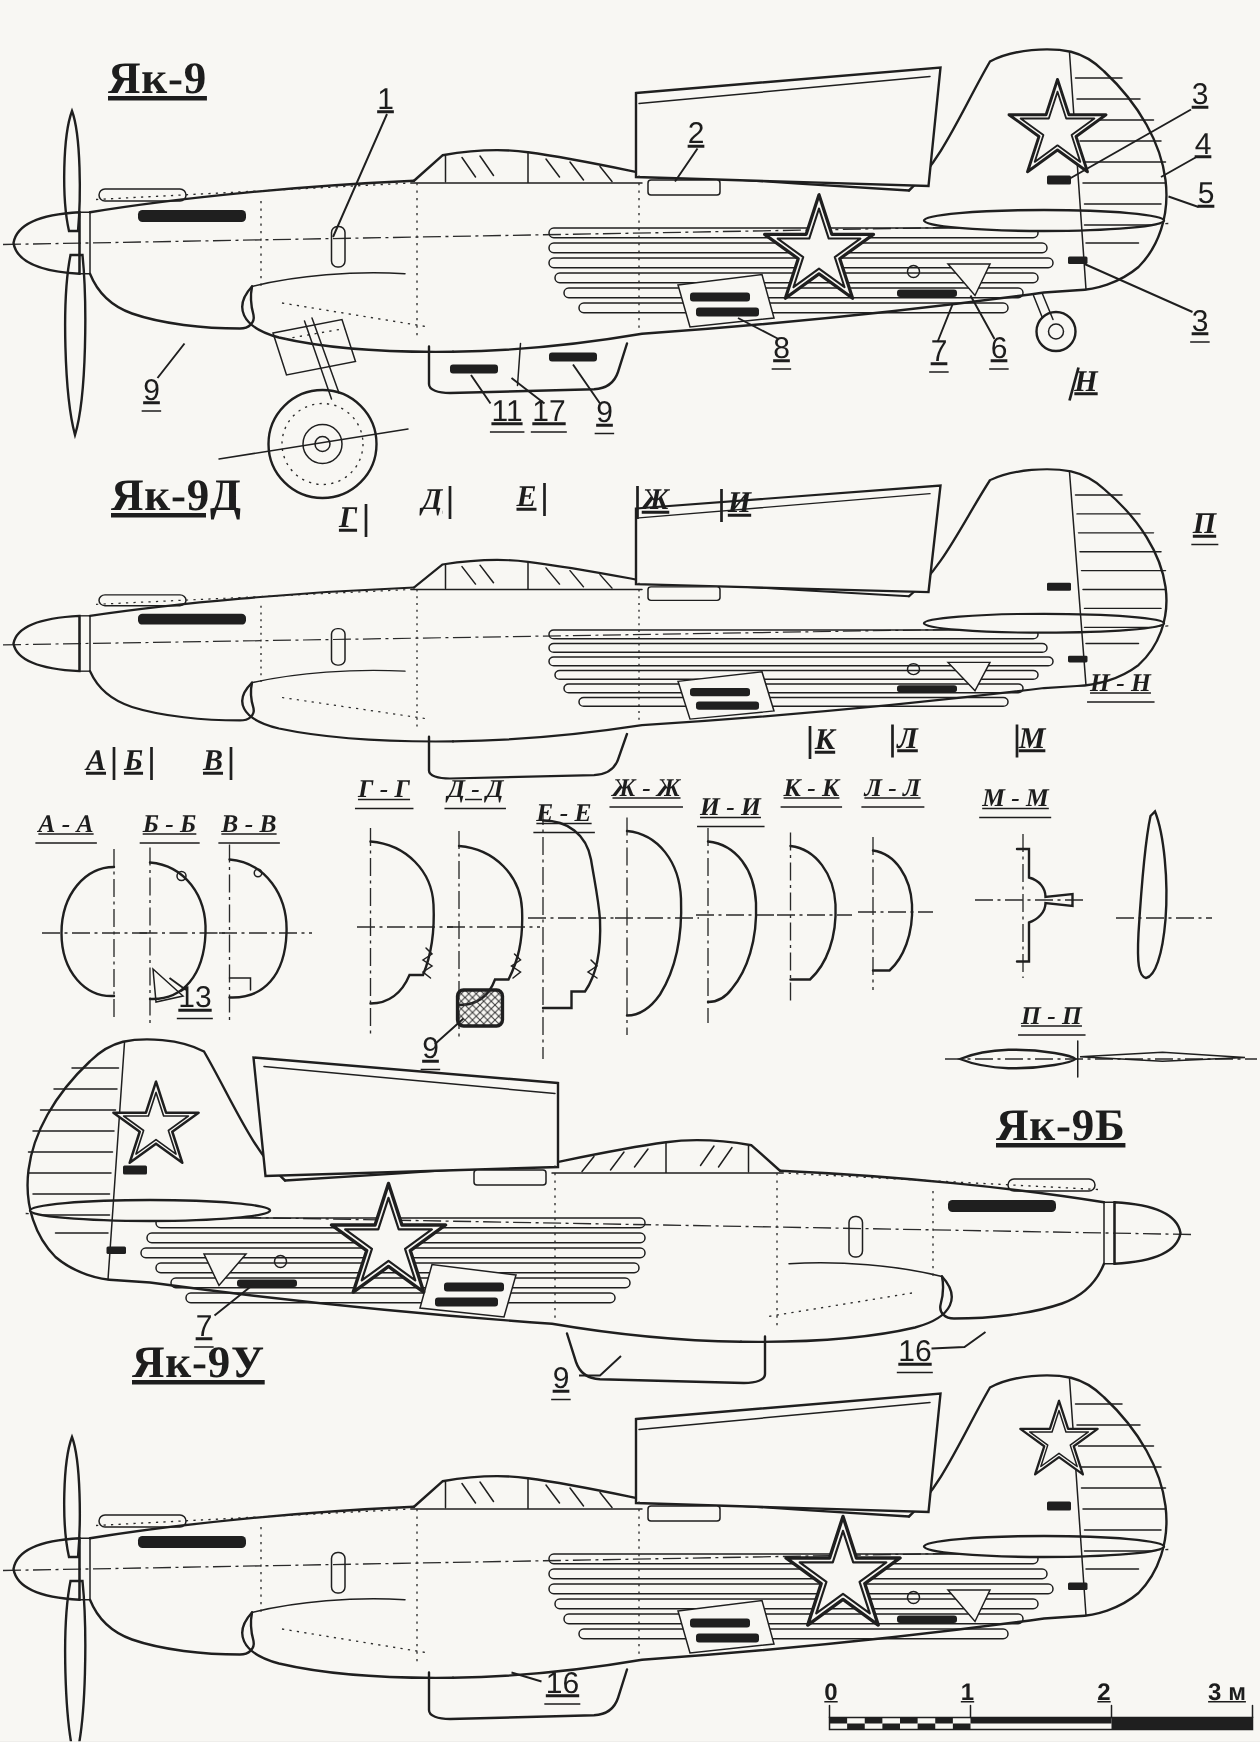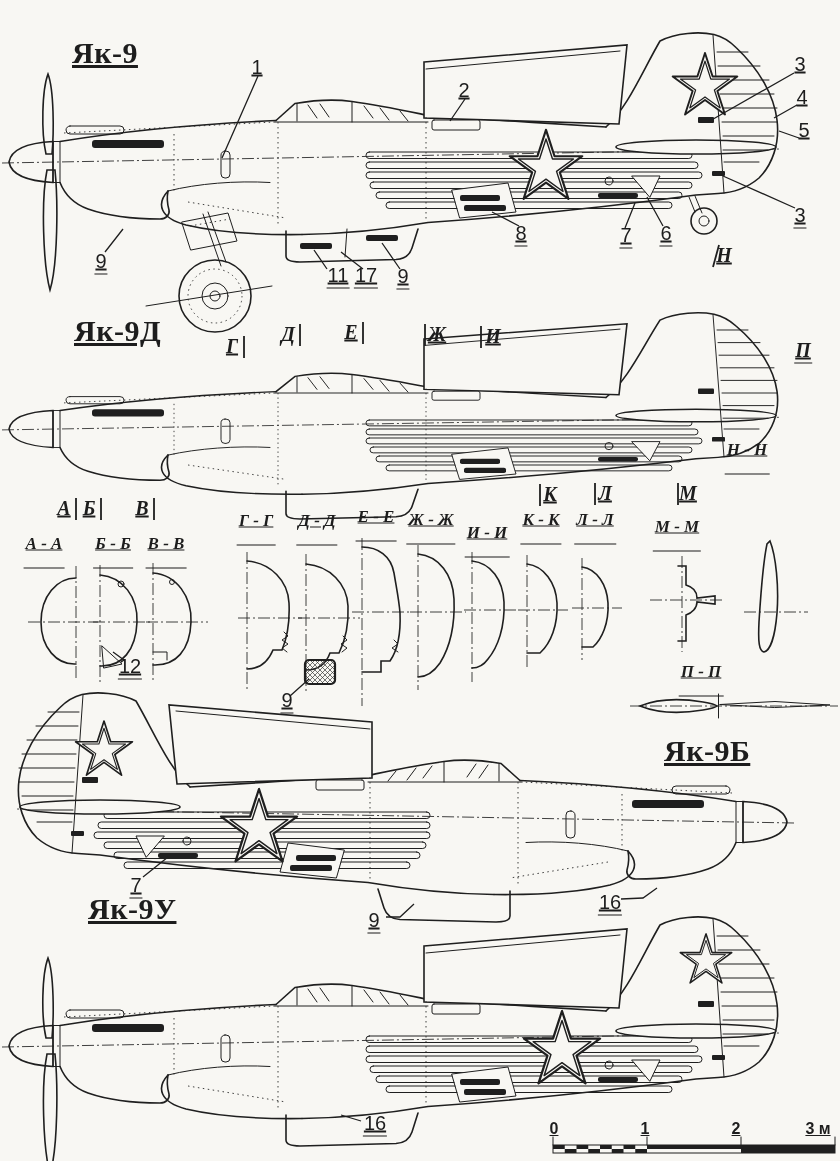--- a/index.html
+++ b/index.html
@@ -14,21 +14,21 @@
   .ld{stroke:#1f1f1f;stroke-width:1.3;fill:none;}
   .tk{stroke:#1f1f1f;stroke-width:1.8;fill:none;}
   .dk{fill:#1f1f1f;stroke:none;}
   .pf{fill:#f8f7f3;}
   
   .t{position:absolute;white-space:nowrap;transform:translate(-50%,-50%);line-height:1;text-decoration:underline;}
   .title{font:700 30px "Liberation Serif",serif;transform:none;letter-spacing:0.5px;}
   .co{font:20px "Liberation Sans",sans-serif;}
   .un{border-bottom:1.7px solid #1d1d1d;padding:0 1px 1px;}
   .mk{font:italic 700 20px "Liberation Serif",serif;}
-  .sl{font:italic 700 17px "Liberation Serif",serif;border-bottom:1.7px solid #1d1d1d;padding:0 2px 14px;}
+  .sl{font:italic 700 17px "Liberation Serif",serif;border-bottom:1.7px solid #1d1d1d;padding:0 2px 2px;}
   .sn{font:700 16px "Liberation Sans",sans-serif;}
 </style>
 </head>
 <body>
 
 <div class="sheet">
 
 <svg width="840" height="1161" viewBox="0 0 840 1161">
   <defs>
     <pattern id="xh" patternUnits="userSpaceOnUse" width="5" height="5">
@@ -263,28 +263,28 @@
 <div class="t mk" style="left:550px;top:494px">К</div>
 <div class="t mk" style="left:605px;top:493px">Л</div>
 <div class="t mk" style="left:688px;top:493px">М</div>
 <div class="t sl" style="left:747px;top:457px">Н - Н</div>
 
 <div class="t sl" style="left:44px;top:551px">А - А</div>
 <div class="t sl" style="left:113px;top:551px">Б - Б</div>
 <div class="t sl" style="left:166px;top:551px">В - В</div>
 <div class="t sl" style="left:256px;top:528px">Г - Г</div>
 <div class="t sl" style="left:317px;top:528px">Д - Д</div>
-<div class="t sl" style="left:376px;top:524px">Е - Е</div>
+<div class="t sl" style="left:376px;top:544px">Е - Е</div>
 <div class="t sl" style="left:431px;top:527px">Ж - Ж</div>
 <div class="t sl" style="left:487px;top:540px">И - И</div>
 <div class="t sl" style="left:541px;top:527px">К - К</div>
 <div class="t sl" style="left:595px;top:527px">Л - Л</div>
 <div class="t sl" style="left:677px;top:534px">М - М</div>
 <div class="t sl" style="left:701px;top:679px">П - П</div>
-<div class="t co un" style="left:130px;top:667px">12</div>
+<div class="t co un" style="left:130px;top:667px">13</div>
 <div class="t co un" style="left:287px;top:701px">9</div>
 
 <div class="t co un" style="left:136px;top:886px">7</div>
 <div class="t co un" style="left:374px;top:921px">9</div>
 <div class="t co un" style="left:610px;top:903px">16</div>
 
 <div class="t co un" style="left:375px;top:1124px">16</div>
 
 <div class="t sn" style="left:554px;top:1129px">0</div>
 <div class="t sn" style="left:645px;top:1129px">1</div>

